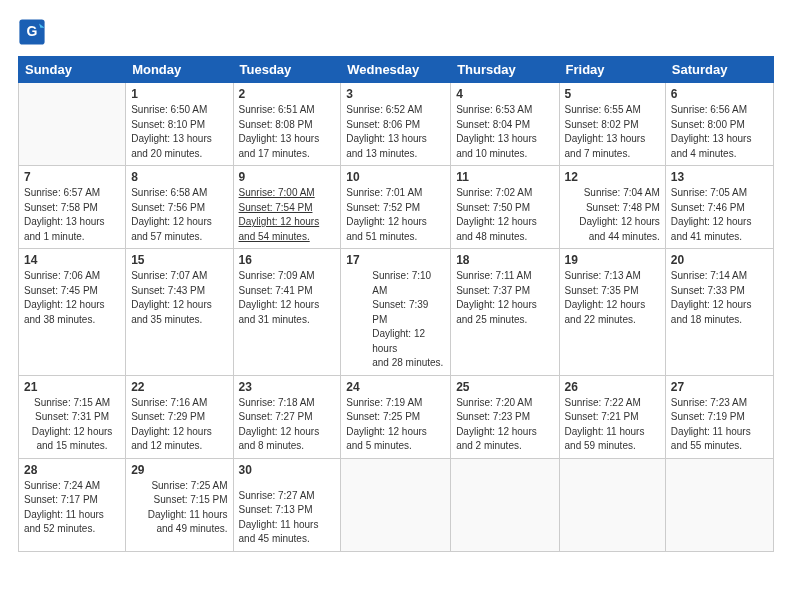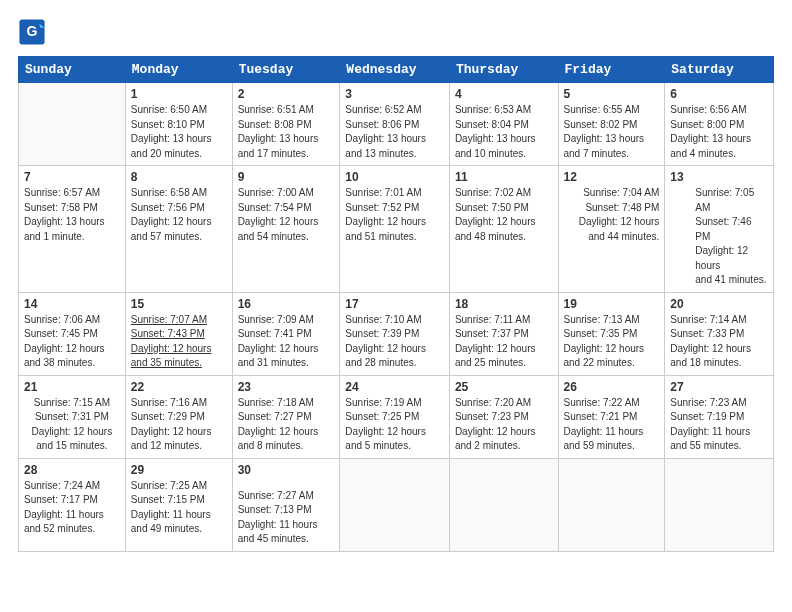--- a/index.html
+++ b/index.html
@@ -58,21 +58,20 @@
       border: 1px solid #ccc;
     }
     .calendar th {
       background: #1a5fb4;
       color: #fff;
       text-align: left;
       padding: 5px 6px;
       font-size: 13px;
       font-weight: bold;
       border: 1px solid #1a5fb4;
-      font-family: Liberation Mono, monospace;
     }
     .calendar td {
       border: 1px solid #ccc;
       vertical-align: top;
       padding: 4px 5px;
       width: 113px;
       height: 82px;
       font-size: 10.5px;
       color: #333;
     }
@@ -183,21 +182,21 @@
           </td>
           <td>
             <span class="day-num">8</span>
             <div class="cell-info" style="white-space: pre-line;">Sunrise: 6:58 AM
 Sunset: 7:56 PM
 Daylight: 12 hours
 and 57 minutes.</div>
           </td>
           <td>
             <span class="day-num">9</span>
-            <div class="cell-info" style="white-space: pre-line;">Sunrise: 7:00 AM
+            <div class="cell-info" style="white-space: pre-line; text-decoration: underline;">Sunrise: 7:00 AM
 Sunset: 7:54 PM
 Daylight: 12 hours
 and 54 minutes.</div>
           </td>
           <td>
             <span class="day-num">10</span>
             <div class="cell-info" style="white-space: pre-line;">Sunrise: 7:01 AM
 Sunset: 7:52 PM
 Daylight: 12 hours
 and 51 minutes.</div>
@@ -211,51 +210,51 @@
           </td>
           <td>
             <span class="day-num">12</span>
             <div class="cell-info" style="white-space: pre-line; text-align: right;">Sunrise: 7:04 AM
 Sunset: 7:48 PM
 Daylight: 12 hours
 and 44 minutes.</div>
           </td>
           <td>
             <span class="day-num">13</span>
-            <div class="cell-info" style="white-space: pre-line; margin-left: 25px;">Sunrise: 7:05 AM
+            <div class="cell-info" style="white-space: pre-line;">Sunrise: 7:05 AM
 Sunset: 7:46 PM
 Daylight: 12 hours
 and 41 minutes.</div>
           </td>
         </tr>
         <tr>
           <td>
             <span class="day-num">14</span>
             <div class="cell-info" style="white-space: pre-line;">Sunrise: 7:06 AM
 Sunset: 7:45 PM
 Daylight: 12 hours
 and 38 minutes.</div>
           </td>
           <td>
             <span class="day-num">15</span>
-            <div class="cell-info" style="white-space: pre-line; text-decoration: underline;">Sunrise: 7:07 AM
+            <div class="cell-info" style="white-space: pre-line;">Sunrise: 7:07 AM
 Sunset: 7:43 PM
 Daylight: 12 hours
 and 35 minutes.</div>
           </td>
           <td>
             <span class="day-num">16</span>
             <div class="cell-info" style="white-space: pre-line;">Sunrise: 7:09 AM
 Sunset: 7:41 PM
 Daylight: 12 hours
 and 31 minutes.</div>
           </td>
           <td>
             <span class="day-num">17</span>
-            <div class="cell-info" style="white-space: pre-line;">Sunrise: 7:10 AM
+            <div class="cell-info" style="white-space: pre-line; margin-left: 26px;">Sunrise: 7:10 AM
 Sunset: 7:39 PM
 Daylight: 12 hours
 and 28 minutes.</div>
           </td>
           <td>
             <span class="day-num">18</span>
             <div class="cell-info" style="white-space: pre-line;">Sunrise: 7:11 AM
 Sunset: 7:37 PM
 Daylight: 12 hours
 and 25 minutes.</div>
@@ -329,21 +328,21 @@
         <tr>
           <td>
             <span class="day-num">28</span>
             <div class="cell-info" style="white-space: pre-line;">Sunrise: 7:24 AM
 Sunset: 7:17 PM
 Daylight: 11 hours
 and 52 minutes.</div>
           </td>
           <td>
             <span class="day-num">29</span>
-            <div class="cell-info" style="white-space: pre-line;">Sunrise: 7:25 AM
+            <div class="cell-info" style="white-space: pre-line; text-align: right;">Sunrise: 7:25 AM
 Sunset: 7:15 PM
 Daylight: 11 hours
 and 49 minutes.</div>
           </td>
           <td>
             <span class="day-num">30</span>
             <div class="cell-info" style="white-space: pre-line; margin-top: 12px;">Sunrise: 7:27 AM
 Sunset: 7:13 PM
 Daylight: 11 hours
 and 45 minutes.</div>

